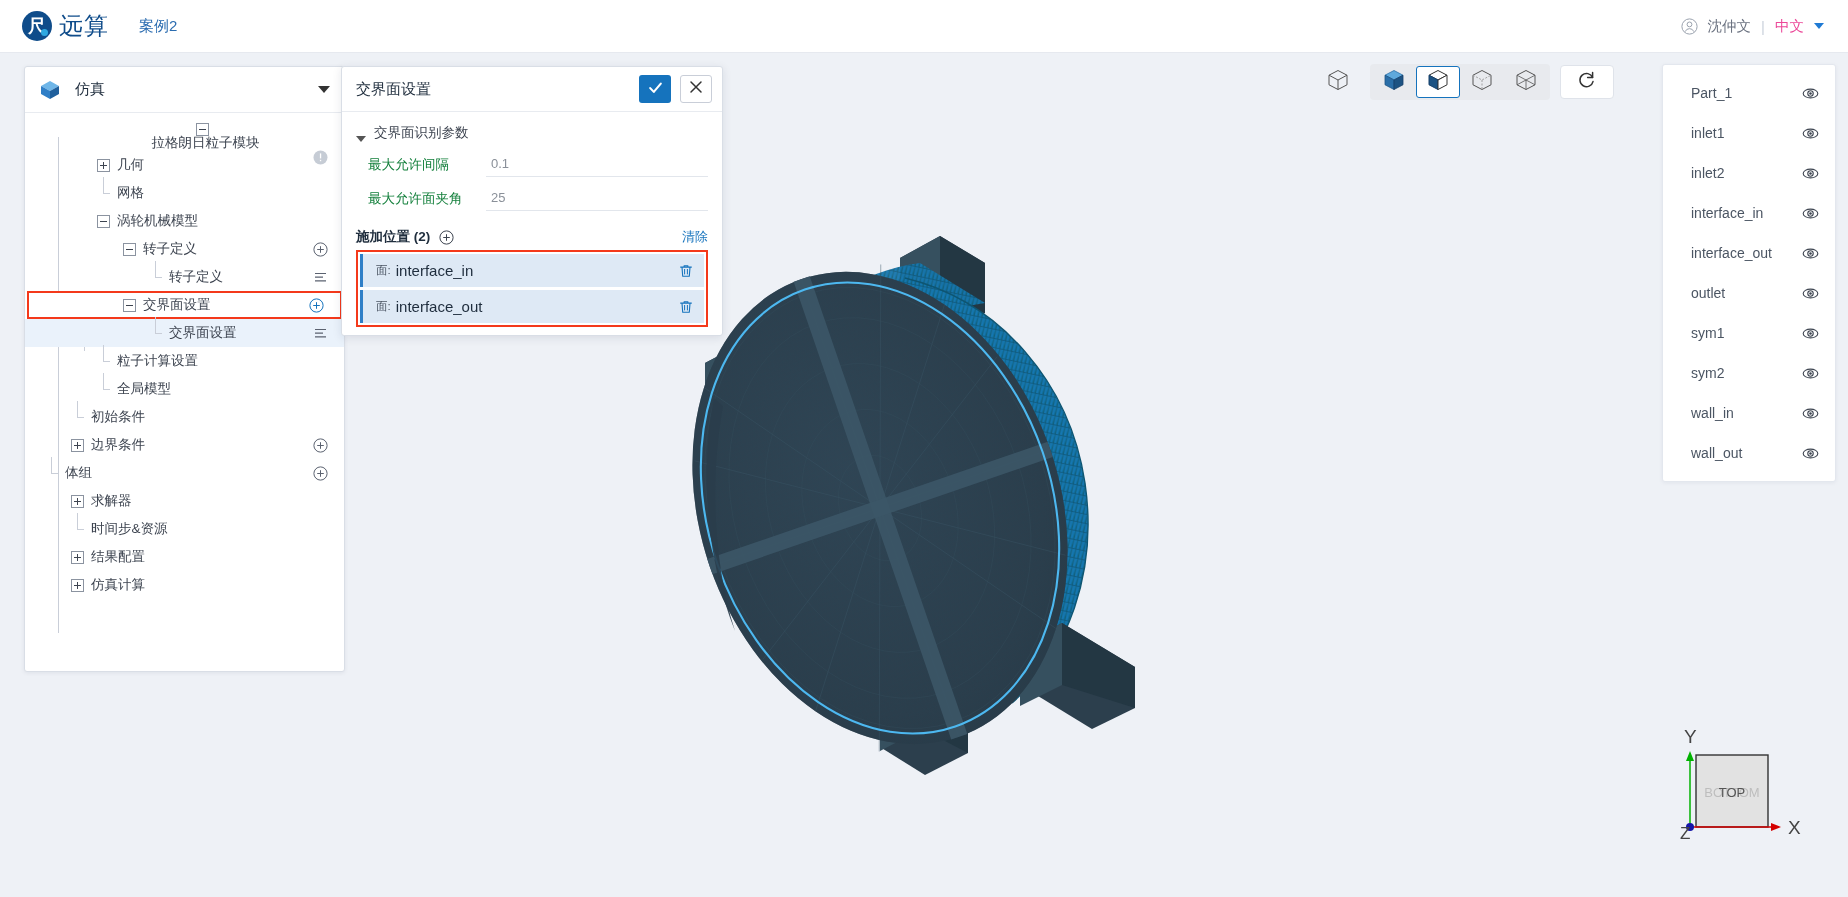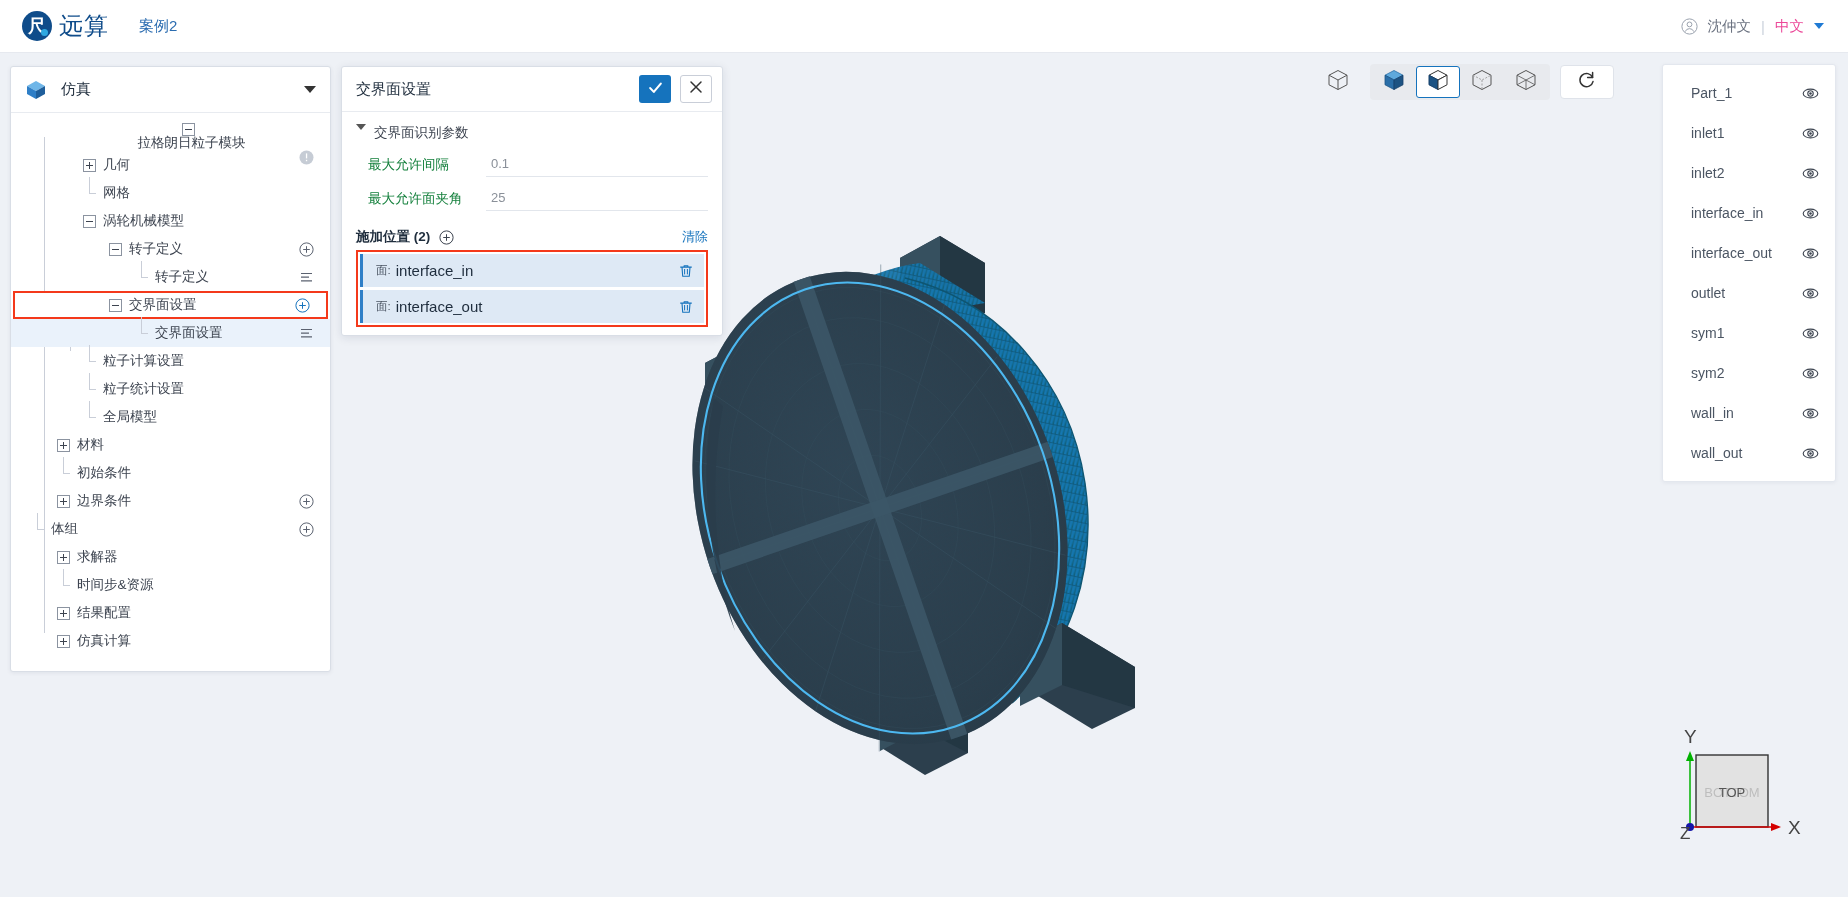--- a/index.html
+++ b/index.html
@@ -45,21 +45,21 @@
   .user-icon { width: 17px; height: 17px; }
   .hdr-sep { color: #cbd2dc; font-size: 15px; }
   .lang { color: #ec4899; }
   .caret-down {
     width: 0;height:0;border-left:5px solid transparent;border-right:5px solid transparent;
     border-top:6px solid #1f7ad4;
   }
 
   
   #tree-panel {
-    position: absolute; left: 10px; top: 66px;
+    position: absolute; left: 24px; top: 66px;
     width: 321px; height: 606px;
     background: #fff;
     border: 1px solid #d9dee6;
     border-radius: 3px;
     box-shadow: 0 1px 4px rgba(20,30,60,.07);
     z-index: 20;
   }
   #tree-header {
     height: 46px; display: flex; align-items: center;
     border-bottom: 1px solid #e8ebf0;
@@ -127,21 +127,21 @@
   .btn-ok {
     width: 32px; height: 28px; background:#1573bd; border-radius:3px;
     display:flex;align-items:center;justify-content:center; cursor:pointer;
   }
   .btn-cancel {
     width: 32px; height: 28px; background:#fff; border:1px solid #c9ced8; border-radius:3px;
     display:flex;align-items:center;justify-content:center; cursor:pointer;
   }
   #dlg-body { padding: 12px 14px 8px 14px; }
   .sect-head {
-    display:flex; align-items:flex-start; gap:8px;
+    display:flex; align-items:flex-end; gap:8px;
     font-size: 13.5px; color:#3d4450; margin-bottom: 6px;
   }
   .chev-v { width:0;height:0;border-left:5px solid transparent;border-right:5px solid transparent;border-top:6px solid #555; }
   .frow {
     display:flex; align-items:center; height: 34px; padding-left: 12px;
   }
   .frow .flabel { font-size: 13.5px; color: #15803d; width: 118px; flex:none; }
   .frow .finput {
     flex: 1; border: none; border-bottom: 1px solid #e2e6ec;
     font-size: 13px; color:#8a9099; padding: 3px 5px 5px 5px;
@@ -446,34 +446,26 @@
               <path d="M2 3.5h11M2 7.2h8M2 10.9h11" stroke="#5b6270" stroke-width="1.2"></path>
             </svg>
         </span>
       </div>
 
       <div class="tnode" style="padding-left:72px">
         <span class="tleaf"></span>
         <span class="lbl">粒子计算设置</span>
       </div>
 
-      <div class="tnode" style="padding-left:72px">
-        <span class="tleaf"></span>
-        <span class="lbl">粒子统计设置</span>
-      </div>
 
       <div class="tnode" style="padding-left:72px">
         <span class="tleaf"></span>
         <span class="lbl">全局模型</span>
       </div>
 
-      <div class="tnode" style="padding-left:46px">
-        <span class="tbox plus"></span>
-        <span class="lbl">材料</span>
-      </div>
 
       <div class="tnode" style="padding-left:46px">
         <span class="tleaf"></span>
         <span class="lbl">初始条件</span>
       </div>
 
       <div class="tnode" style="padding-left:46px">
         <span class="tbox plus"></span>
         <span class="lbl">边界条件</span>
         <span class="add-ico">

